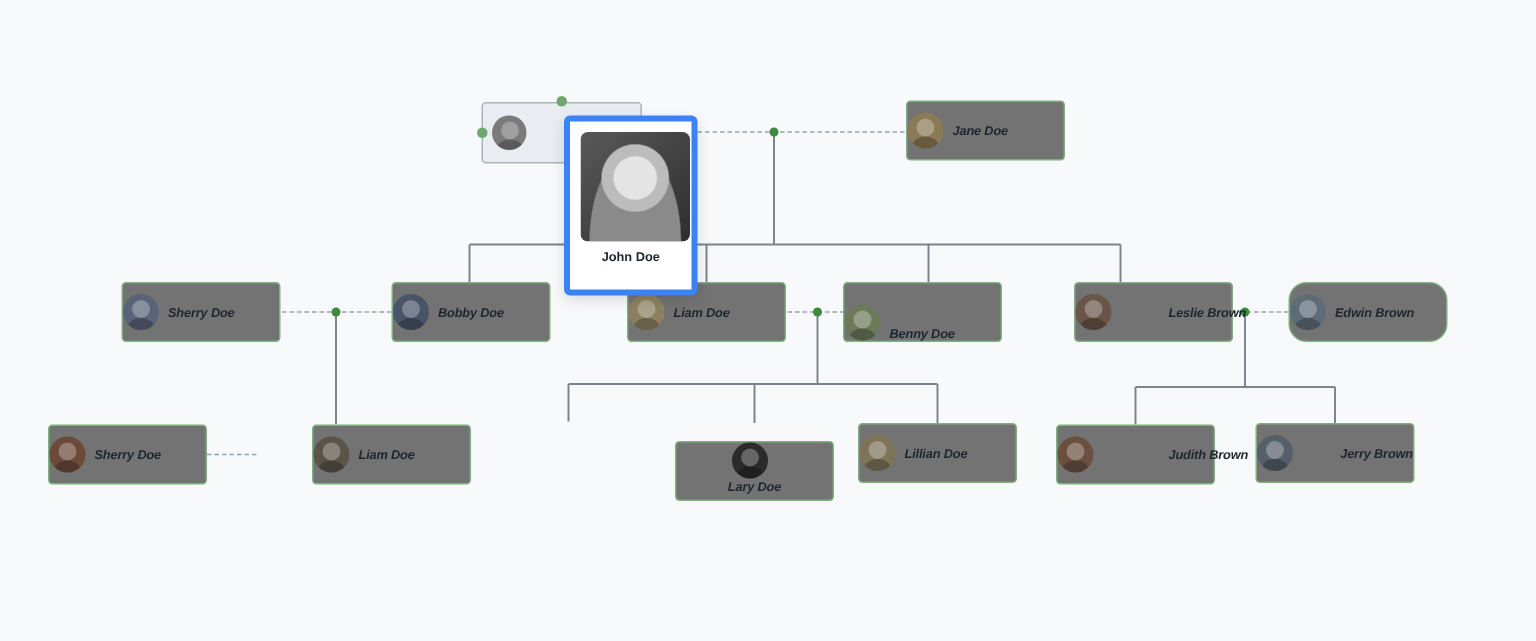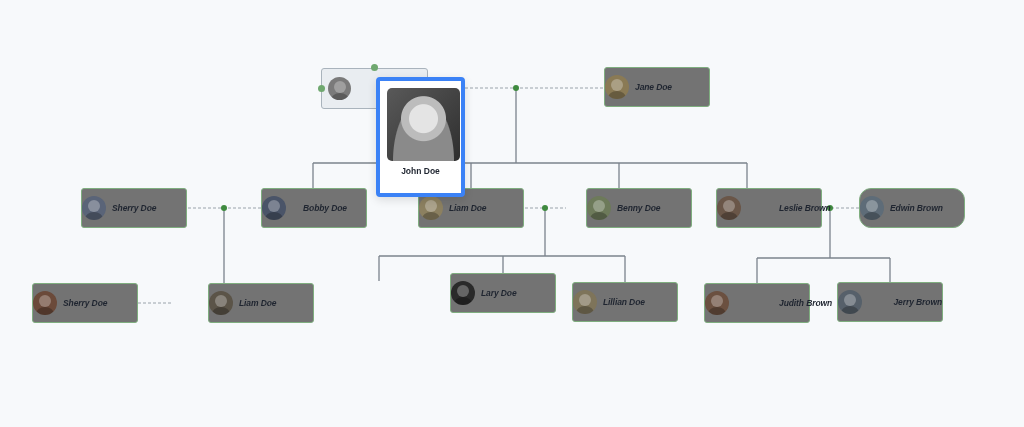--- a/index.html
+++ b/index.html
@@ -126,50 +126,50 @@
 
   <div class="card" style="left:604px; top:67px;">
     <div class="avatar" style="background:#8a7a55;"></div>
     <span class="name">Jane Doe</span>
   </div>
 
   <div class="card" style="left:81px; top:188px;text-align:center;">
     <div class="avatar" style="background:#5a6478;"></div>
     <span class="name">Sherry Doe</span>
   </div>
-  <div class="card" style="left:261px; top:188px;gap:11px;">
+  <div class="card" style="left:261px; top:188px;">
     <div class="avatar" style="background:#4a5468;"></div>
     <span class="name">Bobby Doe</span>
   </div>
   <div class="card" style="left:418px; top:188px;">
     <div class="avatar" style="background:#8c8060;"></div>
     <span class="name">Liam Doe</span>
   </div>
-  <div class="card" style="left:586px; top:188px;">
+  <div class="card" style="left:562px; top:188px;align-items:flex-end;">
     <div class="avatar" style="background:#6d7a5a;"></div>
     <span class="name">Benny Doe</span>
   </div>
   <div class="card" style="left:716px; top:188px;gap:32px;">
     <div class="avatar" style="background:#6a5648;"></div>
     <span class="name">Leslie Brown</span>
   </div>
   <div class="card" style="left:859px; top:188px;border-radius:12px;">
     <div class="avatar" style="background:#5e6c78;"></div>
     <span class="name">Edwin Brown</span>
   </div>
 
   <div class="card" style="left:32px; top:283px;">
     <div class="avatar" style="background:#6b4a3a;"></div>
     <span class="name">Sherry Doe</span>
   </div>
   <div class="card" style="left:172px; top:283px;margin-left:36px;">
     <div class="avatar" style="background:#5b5448;"></div>
     <span class="name">Liam Doe</span>
   </div>
-  <div class="card" style="left:450px; top:273px;">
+  <div class="card" style="left:450px; top:294px;flex-direction:column;">
     <div class="avatar" style="background:#2a2a2a;"></div>
     <span class="name">Lary Doe</span>
   </div>
   <div class="card" style="left:572px; top:282px;">
     <div class="avatar" style="background:#7e745a;"></div>
     <span class="name">Lillian Doe</span>
   </div>
   <div class="card" style="left:704px; top:283px;gap:44px;">
     <div class="avatar" style="background:#6b5040;"></div>
     <span class="name">Judith Brown</span>

